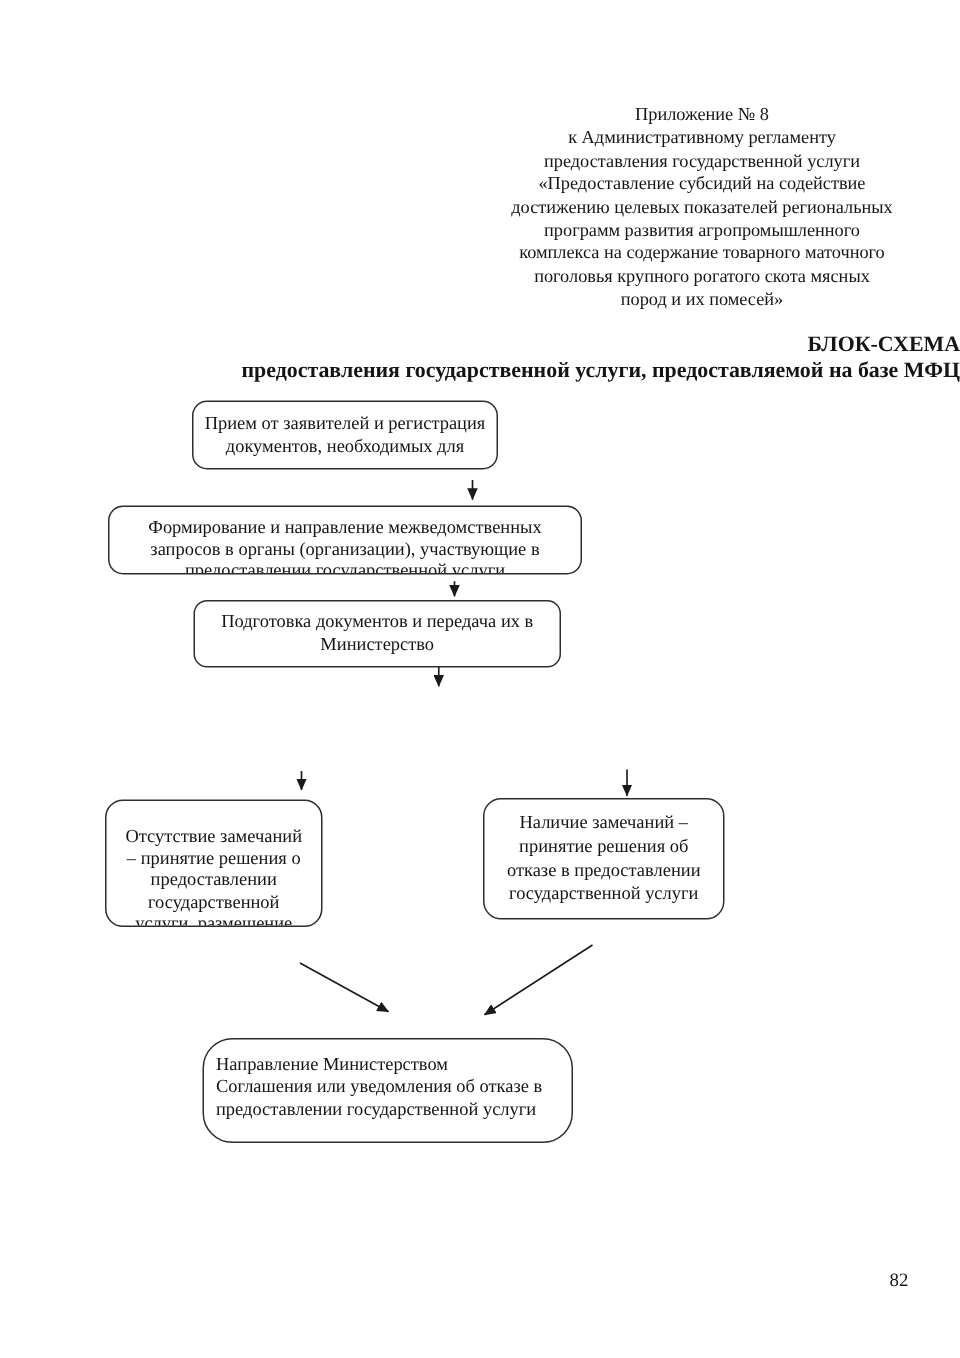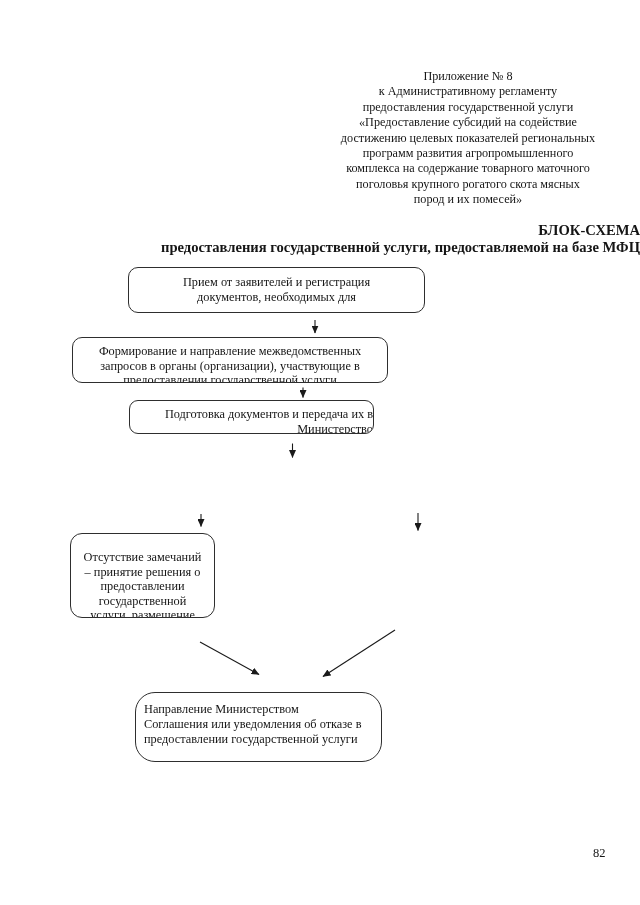--- a/index.html
+++ b/index.html
@@ -33,23 +33,23 @@
   .node{
     position:absolute;
     box-sizing:border-box;
     border:1px solid #2e2e2e;
     background:#fff;
     text-align:center;
     white-space:pre-line;
     overflow:hidden;
     font-size:12.3px;
   }
-  .n1{left:128px;top:267px;width:297px;height:46px;border-radius:10px;padding-top:7px;line-height:14.8px;}
+  .n1{left:128px;top:267px;width:204px;height:46px;border-radius:10px;padding-top:7px;line-height:14.8px;}
   .n2{left:72px; top:337px;width:316px;height:46px;border-radius:10px;padding-top:6px;line-height:14.6px;}
-  .n3{left:129px;top:400px;width:245px;height:34px;border-radius:9px; padding-top:6px;line-height:14.5px;text-align:right;}
+  .n3{left:129px;top:400px;width:245px;height:45px;border-radius:9px; padding-top:6px;line-height:14.5px;}
   .n4{left:118px;top:463px;width:252px;height:49px;border-radius:10px;padding-top:8px;line-height:15px;}
   .n5{left:70px; top:533px;width:145px;height:85px;border-radius:12px;padding-top:16px;line-height:14.6px;}
   .n6{left:322px;top:532px;width:161px;height:81px;border-radius:12px;padding-top:8px;line-height:15.8px;}
   .n7{left:135px;top:692px;width:247px;height:70px;border-radius:20px;
       padding:9px 4px 0 8px;line-height:15.2px;text-align:left;font-size:12.3px;}
   
   .arrows{
     position:absolute;left:0;top:0;width:640px;height:905px;
     pointer-events:none;
   }
@@ -106,20 +106,24 @@
 Министерство</div>
 
 
   <div class="node n5">Отсутствие замечаний
 – принятие решения о
 предоставлении
 государственной
 услуги, размещение
 информации о принятом</div>
 
+  <div class="node n6">Наличие замечаний –
+принятие решения об
+отказе в предоставлении
+государственной услуги</div>
 
   <div class="node n7">Направление Министерством
 Соглашения или уведомления об отказе в
 предоставлении государственной услуги</div>
 
   <div class="page-number">82</div>
 
 </div>
 
 </body></html>

